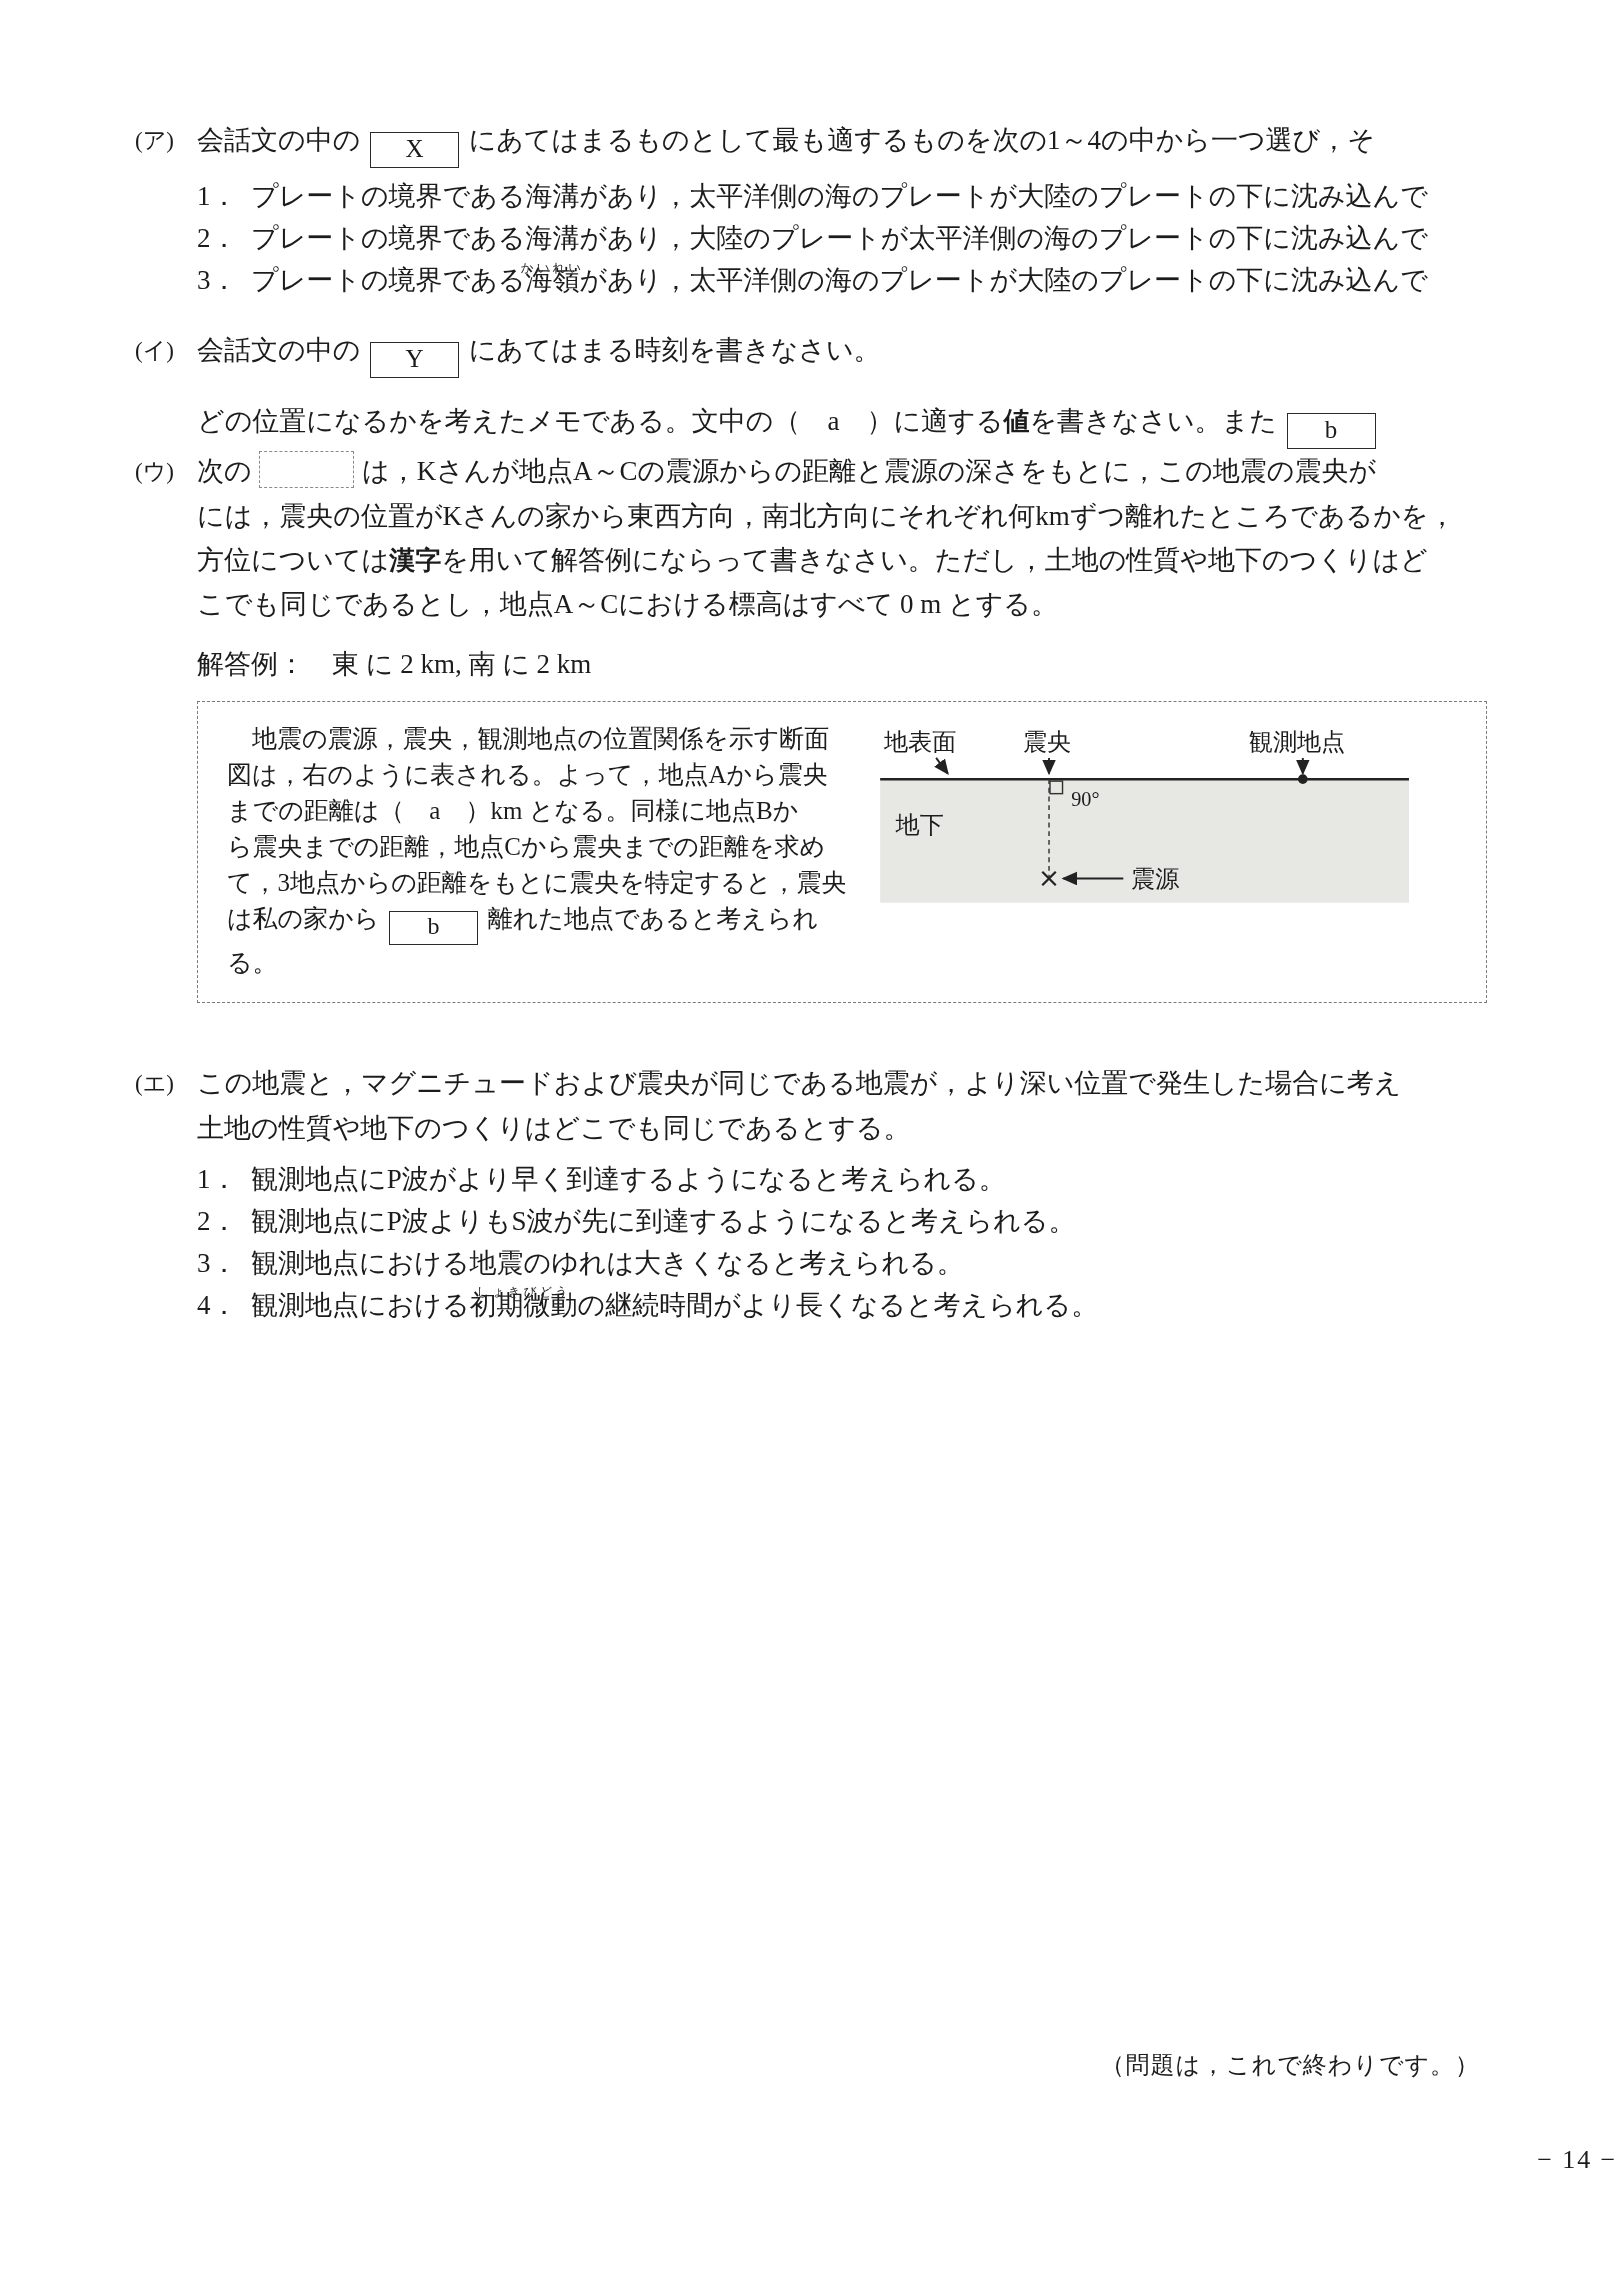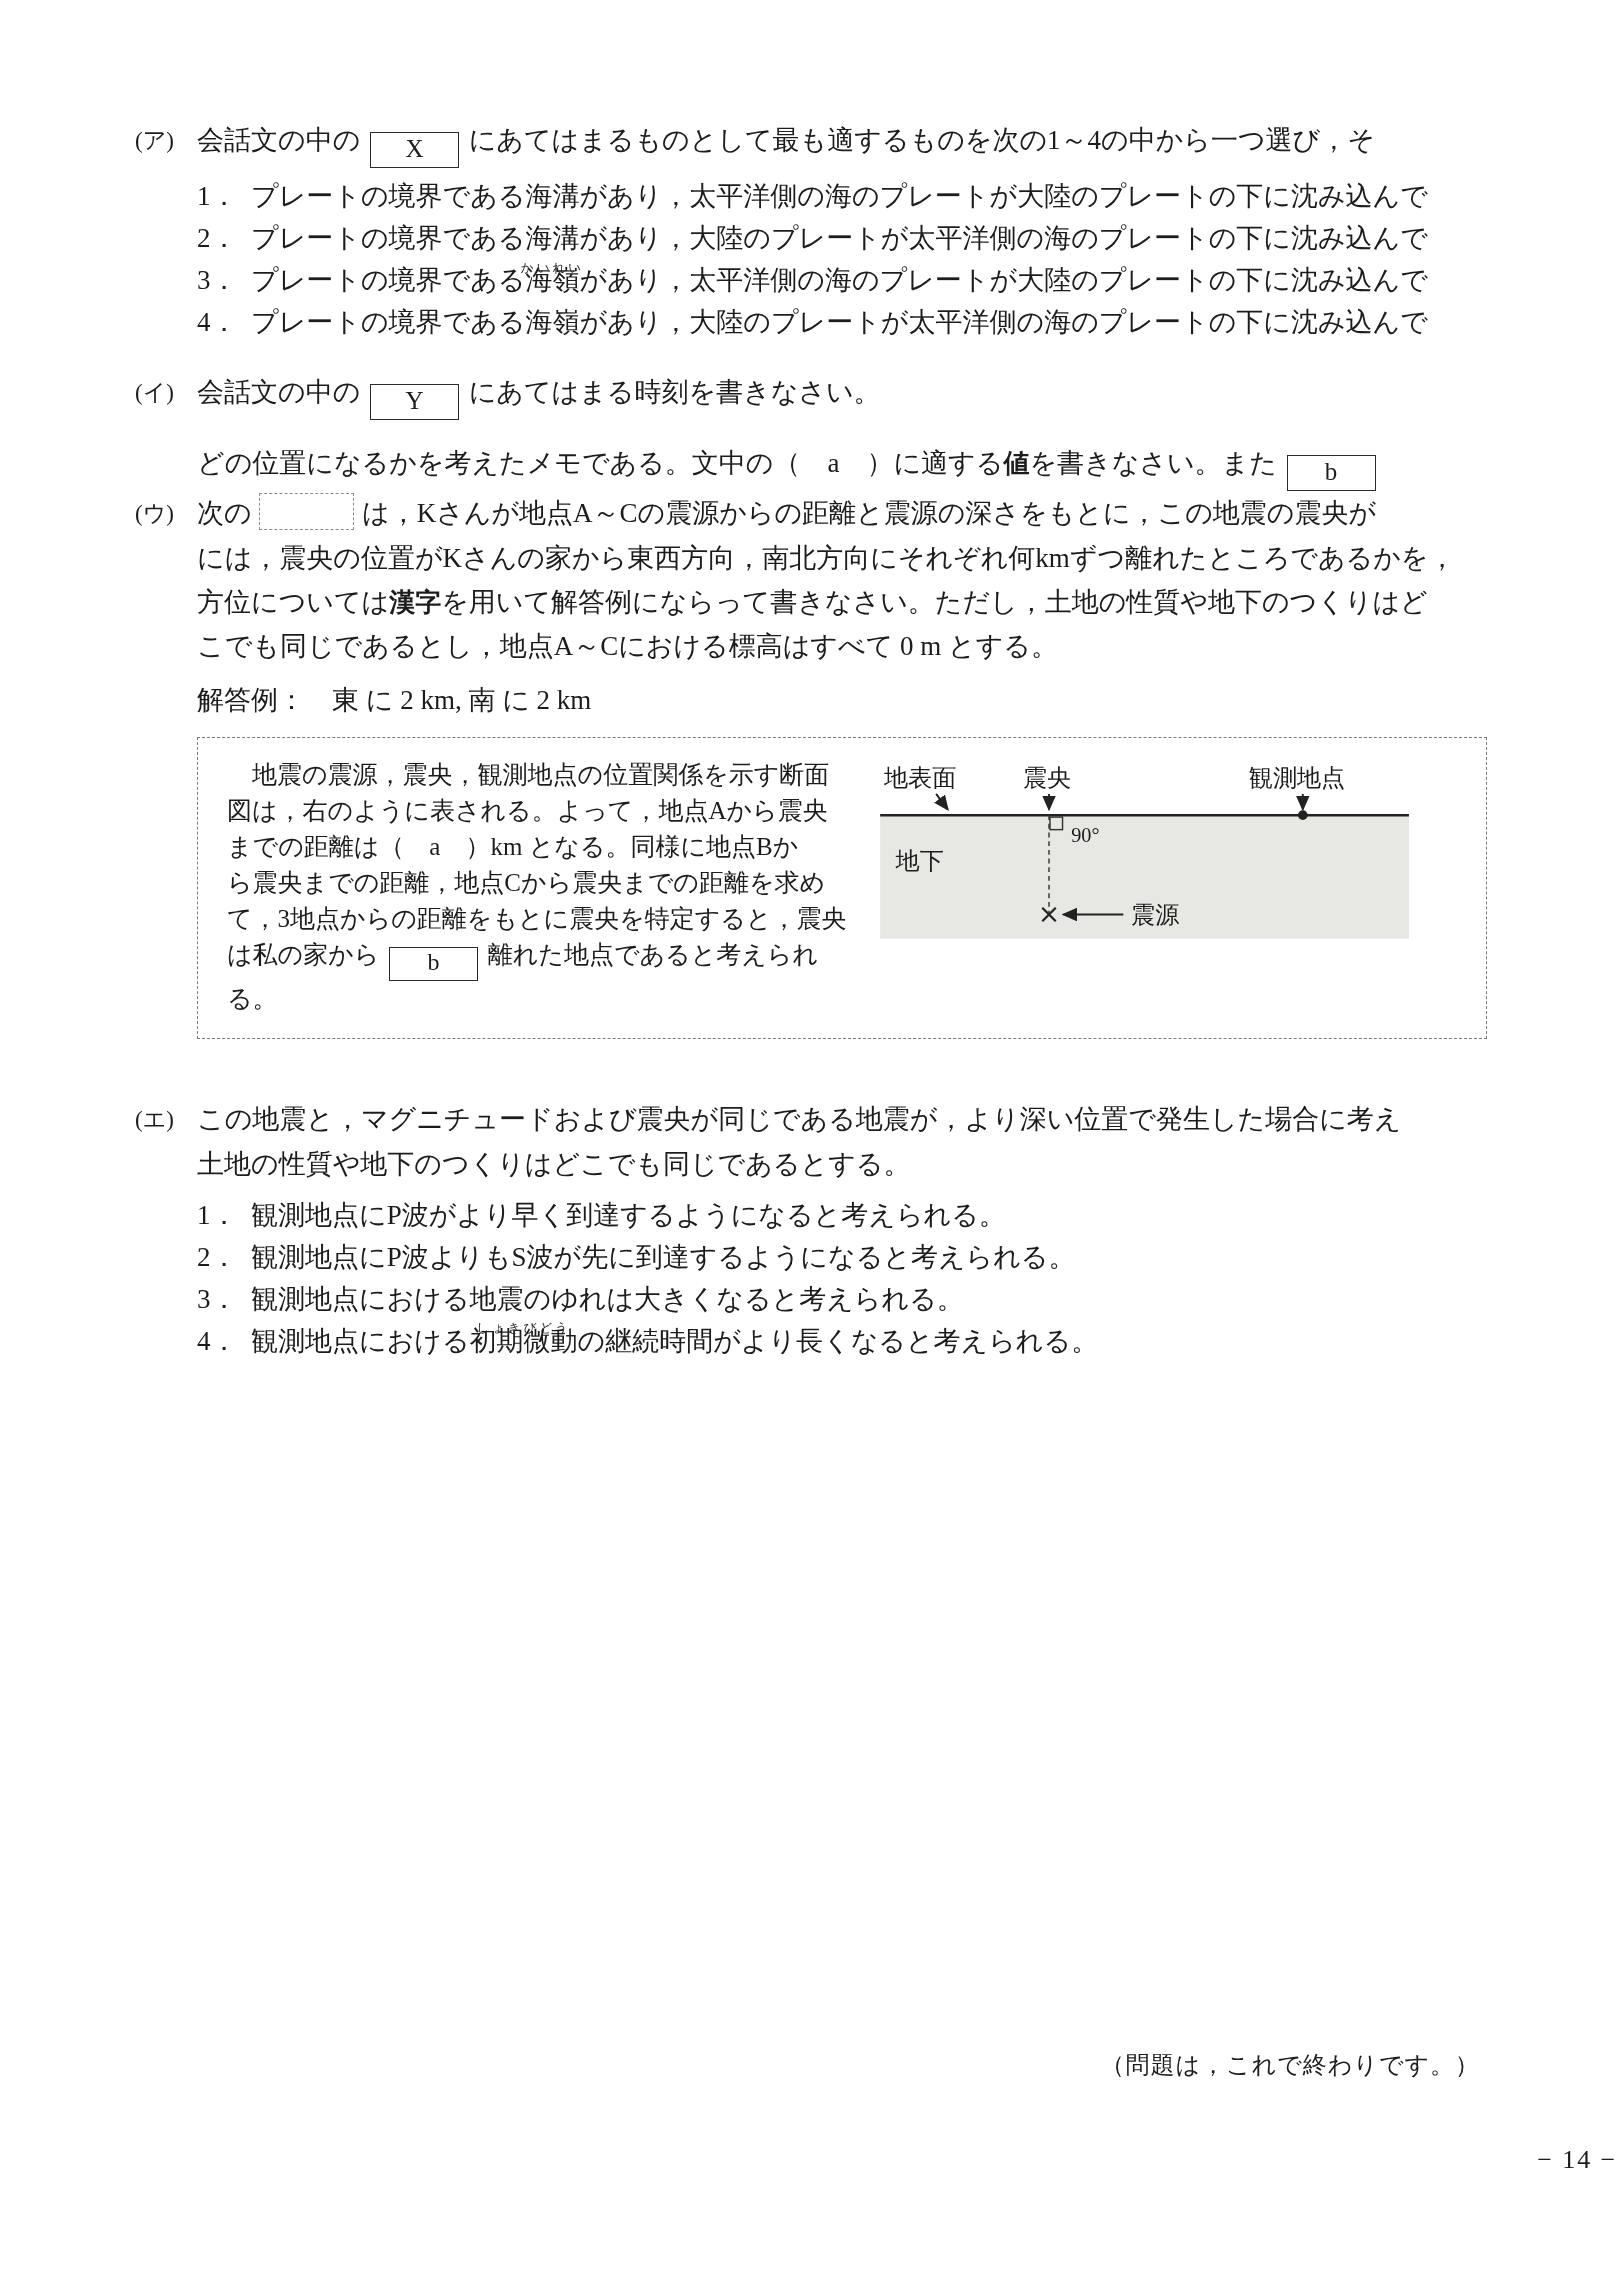--- a/index.html
+++ b/index.html
@@ -22,21 +22,21 @@
   }
   .choices{list-style:none;margin-top:7.7px}
   .choices li{line-height:42px}
   .choices .num{display:inline-block;min-width:54px}
   .boldterm{font-family:"Liberation Sans","DejaVu Sans",sans-serif;font-weight:700;font-size:26px}
   .rubywrap{position:relative;display:inline-block}
   .rubytext{
     position:absolute;top:-12.6px;left:50%;transform:translateX(-50%);
     font-size:12.6px;white-space:nowrap;letter-spacing:2.9px;color:#2a2a2a
   }
-  .example-line{margin-top:10px}
+  .example-line{margin-top:16px}
   .sec-gap-i{margin-top:27px}
   .sec-gap-u{margin-top:21px}
   .sec-gap-e{margin-top:58px}
   .memo{
     border:1.9px dashed #7a7a7a;margin-top:15.4px;position:relative;
     padding:19.3px 25px 21px 29px;min-height:290px
   }
   .memo-line{font-size:25px;line-height:36px;width:637px}
   .memo .ansbox{height:34px;line-height:29px;font-size:24px;vertical-align:-6.8px}
   .memo-svg{position:absolute;top:27px;right:46px}
@@ -50,21 +50,20 @@
 <div class="content">
 
   <section class="qsec">
     <div class="line">
       <span class="marker">(ア)</span><span>会話文の中の</span><span class="ansbox"><span>X</span></span><span>にあてはまるものとして最も適するものを次の1～4の中から一つ選び，そ</span>
     </div>
     <ul class="choices">
       <li><span class="num">1．</span><span>プレートの境界である海溝があり，太平洋側の海のプレートが大陸のプレートの下に沈み込んで</span></li>
       <li><span class="num">2．</span><span>プレートの境界である海溝があり，大陸のプレートが太平洋側の海のプレートの下に沈み込んで</span></li>
       <li><span class="num">3．</span><span>プレートの境界である</span><span class="rubywrap"><span class="rubytext">かいれい</span><span>海嶺</span></span><span>があり，太平洋側の海のプレートが大陸のプレートの下に沈み込んで</span></li>
-      <li><span class="num">4．</span><span>プレートの境界である海嶺があり，大陸のプレートが太平洋側の海のプレートの下に沈み込んで</span></li>
     </ul>
   </section>
 
   <section class="qsec sec-gap-i">
     <div class="line">
       <span class="marker">(イ)</span><span>会話文の中の</span><span class="ansbox"><span>Y</span></span><span>にあてはまる時刻を書きなさい。</span>
     </div>
   </section>
 
   <section class="qsec sec-gap-u">

